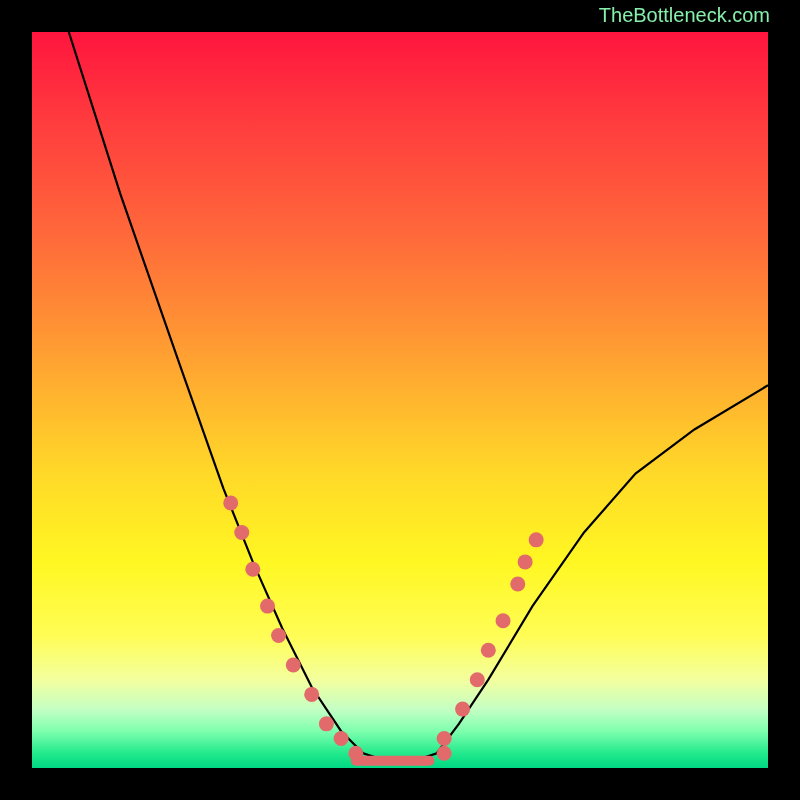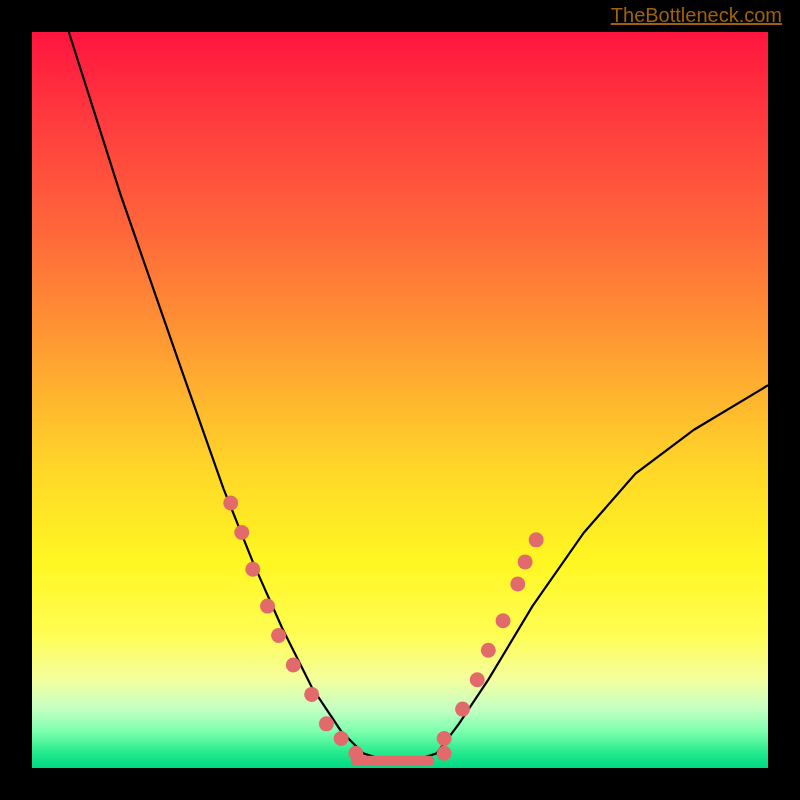--- a/index.html
+++ b/index.html
@@ -7,25 +7,24 @@
     padding: 0;
     width: 800px;
     height: 800px;
     background: #000;
     position: relative;
     font-family: Arial, Helvetica, sans-serif;
   }
   .watermark {
     position: absolute;
     top: 4px;
-    right: 18px;
-    color: #a16207;
+    right: 30px;
+    color: #86efac;
     font-size: 20px;
     z-index: 10;
-    text-decoration: underline;
   }
   .plot-area {
     position: absolute;
     left: 32px;
     top: 32px;
     width: 736px;
     height: 736px;
     background: linear-gradient(
       to bottom,
       #ff153e 0%,

